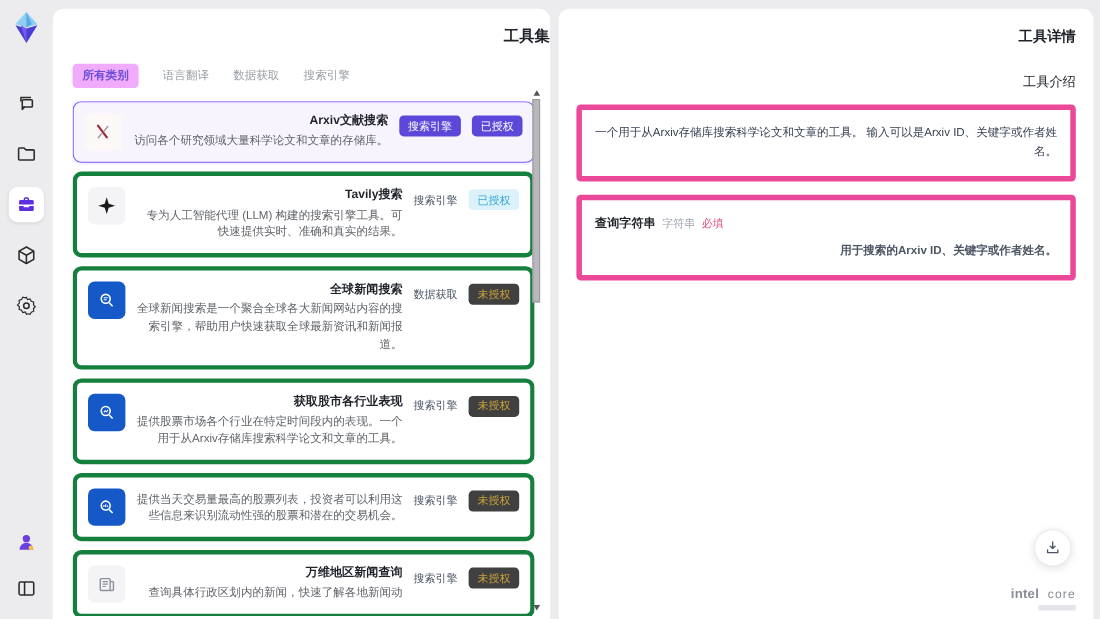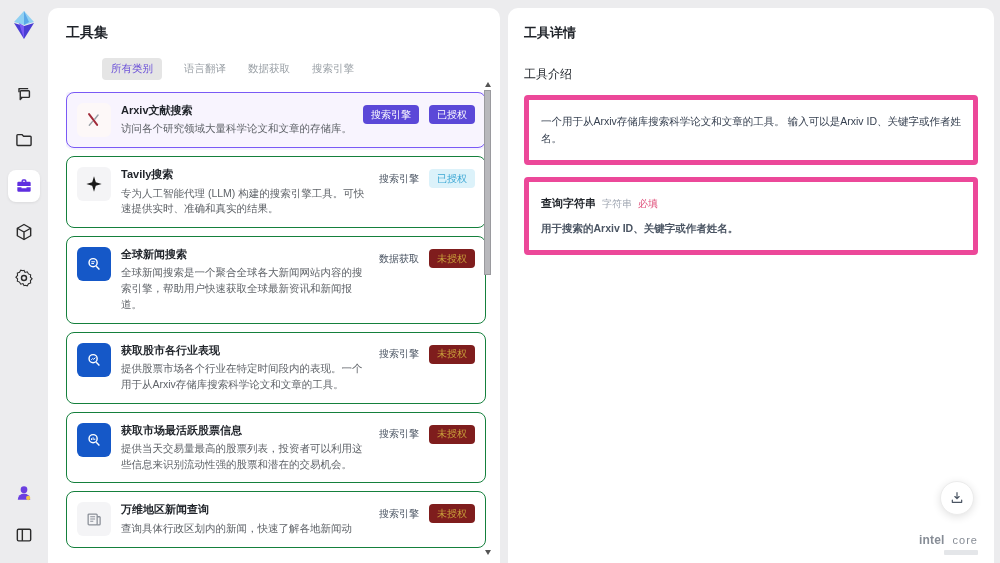--- a/index.html
+++ b/index.html
@@ -10,44 +10,44 @@
   
   .rail { width:48px; display:flex; flex-direction:column; align-items:center; padding-top:10px; flex-shrink:0; }
   .logo { width:28px; height:30px; margin-bottom:38px; }
   .rail-nav { display:flex; flex-direction:column; align-items:center; gap:14px; }
   .rail-btn { width:32px; height:32px; display:flex; align-items:center; justify-content:center; border-radius:8px; cursor:pointer; }
   .rail-btn.active { background:#ffffff; box-shadow:0 1px 3px rgba(0,0,0,.08); }
   .rail-bottom { margin-top:auto; display:flex; flex-direction:column; align-items:center; gap:10px; padding-bottom:12px; }
 
   
   .content { flex:1; display:flex; gap:8px; padding:8px 6px 0 0; min-width:0; }
-  .panel { background:#ffffff; border-radius:10px 10px 0 0; }
+  .panel { background:#ffffff; border-radius:10px 10px 0 0;text-align:right; }
   .panel-left { width:452px; flex-shrink:0; padding:16px 0 0 18px; position:relative; }
   .panel-right { flex:1; padding:16px 16px 16px 16px; position:relative; min-width:0; }
 
   .page-title { font-size:14px; font-weight:bold; }
   .tabs { display:flex; align-items:center; gap:22px; margin-top:16px; }
   .tab { font-size:10.5px; color:#9aa0a6; cursor:pointer; padding:4px 0; white-space:nowrap; }
-  .tab.active { background:#e5e5e5; color:#6a4fd8; padding:4px 9px; border-radius:4px; font-weight:normal;margin-left:36px; }
+  .tab.active { background:#f0abfc; color:#6a4fd8; padding:4px 9px; border-radius:4px; font-weight:bold; }
 
   
   .list { margin-top:12px; width:420px; height:468px; overflow:hidden; display:flex; flex-direction:column; gap:8px; }
-  .card { display:flex; align-items:flex-start; padding:10px; border:1px solid #15803d; border-radius:8px; background:#fff; cursor:pointer; flex-shrink:0; }
+  .card { display:flex; align-items:flex-start; padding:10px; border:4px solid #15803d; border-radius:8px; background:#fff; cursor:pointer; flex-shrink:0; }
   .card.selected { background:#f8f4fe; border:1.5px solid #7a5af5; box-shadow:0 0 0 2px rgba(122,90,245,.08); }
   .tool-icon { width:34px; height:34px; border-radius:6px; background:#f4f4f6; display:flex; align-items:center; justify-content:center; flex-shrink:0; }
   .tool-icon.blue { background:#1558c8; }
   .card-mid { flex:1; margin:0 10px; min-width:0; }
   .tool-name { font-size:11px; font-weight:bold; line-height:1.4; }
   .tool-desc { font-size:10.5px; color:#5f6368; line-height:1.5; margin-top:3px; max-width:252px; }
   .card-meta { display:flex; align-items:center; gap:10px; white-space:nowrap; margin-top:2px; }
   .cat { font-size:10px; color:#4b5563; }
   .pill { font-size:10px; padding:2.5px 8px; border-radius:4px; }
   .pill.purple { background:#5b48d8; color:#ffffff; }
   .pill.blue { background:#dcf2fa; color:#3ba7d4; }
-  .pill.yellow { background:#7f1d1d; color:#c9a13b; }
+  .pill.yellow { background:#404040; color:#c9a13b; }
 
   
   .vscroll { position:absolute; top:74px; bottom:8px; right:8px; width:9px; display:flex; flex-direction:column; align-items:center; }
   .scroll-arrow { width:0; height:0; border-left:3.5px solid transparent; border-right:3.5px solid transparent; cursor:pointer; }
   .scroll-arrow.up { border-bottom:5px solid #555; }
   .scroll-arrow.down { border-top:5px solid #555; margin-top:auto; }
   .scroll-thumb { position:absolute; top:8px; right:1px; width:7px; height:185px; background:#b8b8bc; border:1px solid #9a9a9e; cursor:grab; }
 
   
   .detail-title { font-size:13px; font-weight:bold; }
@@ -216,21 +216,20 @@
 
         <div class="card">
           <div class="tool-icon blue">
             <svg viewBox="0 0 20 20" width="18" height="18" fill="none" stroke="#ffffff" stroke-width="1.6">
               <circle cx="9" cy="8.5" r="4.5"></circle>
               <path d="M12.5 12.5L16 16"></path>
               <path d="M7.2 10V8m1.8 2V7m1.8 3V8.4" stroke-width="1.1"></path>
             </svg>
           </div>
           <div class="card-mid">
-            <div class="tool-name">获取市场最活跃股票信息</div>
             <div class="tool-desc">提供当天交易量最高的股票列表，投资者可以利用这些信息来识别流动性强的股票和潜在的交易机会。</div>
           </div>
           <div class="card-meta">
             <span class="cat">搜索引擎</span>
             <span class="pill yellow">未授权</span>
           </div>
         </div>
 
         <div class="card">
           <div class="tool-icon">

